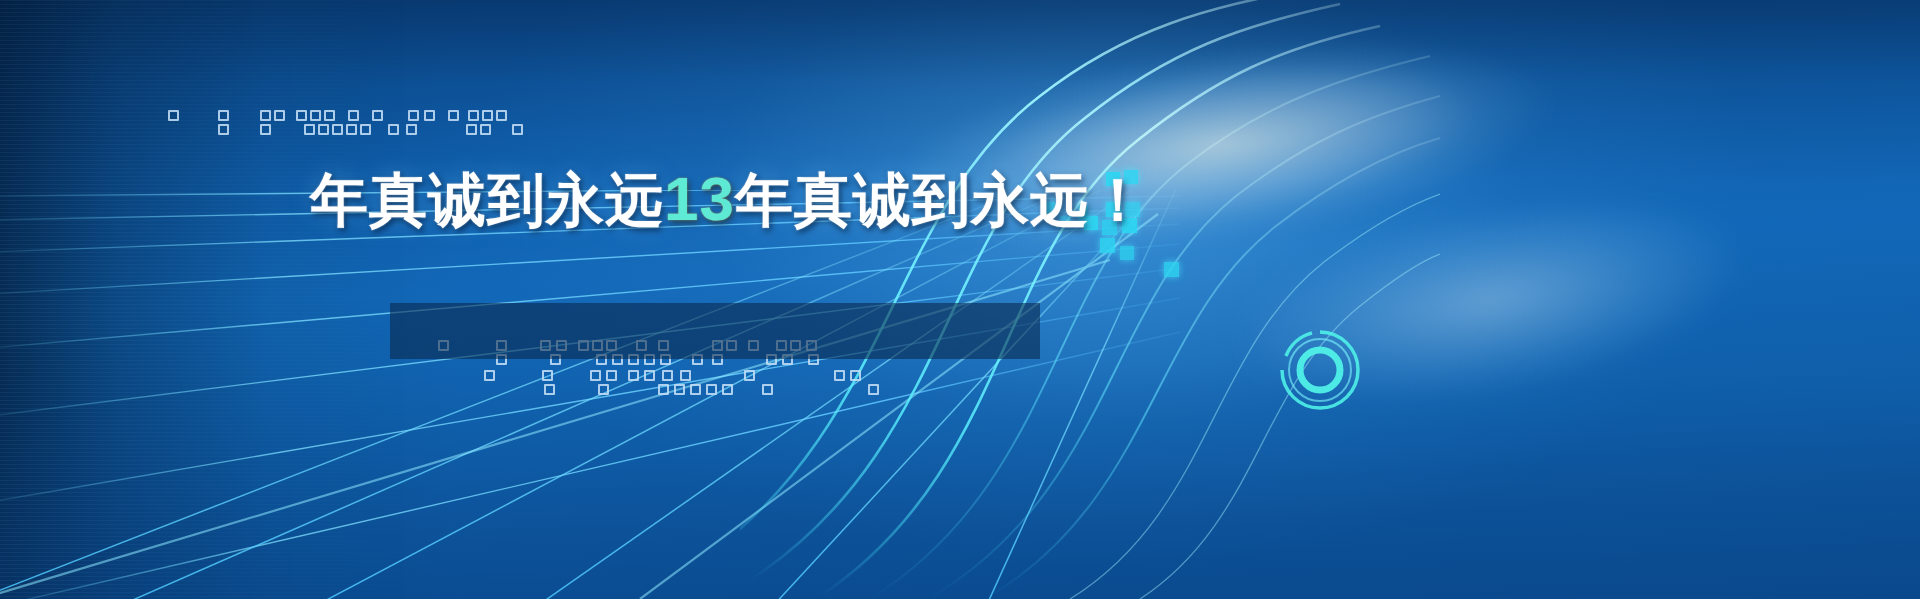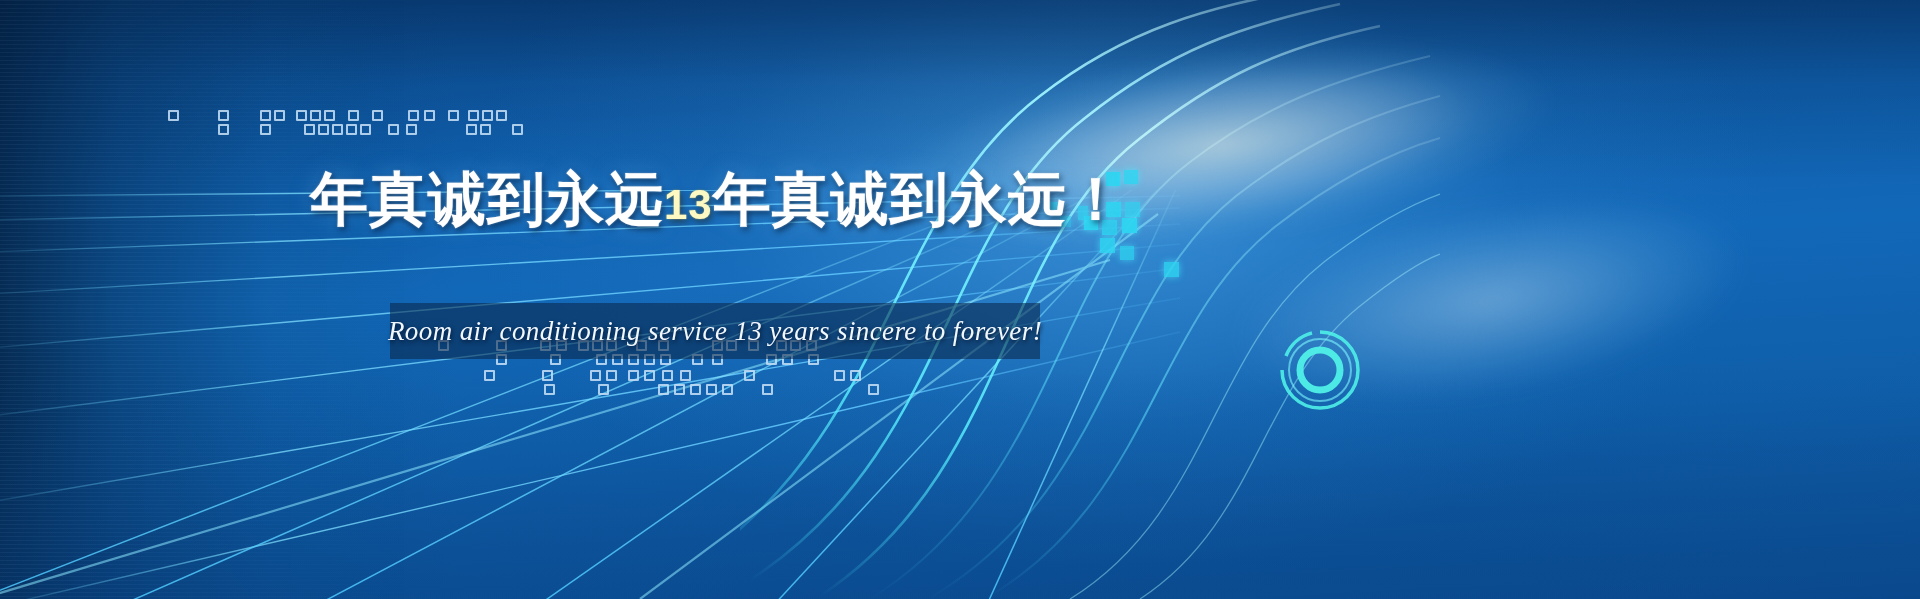--- a/index.html
+++ b/index.html
@@ -104,22 +104,22 @@
     line-height: 62px;
     letter-spacing: 1px;
     white-space: nowrap;
     color: #ffffff;
     text-shadow:
        0 0 2px rgba(255,255,255,0.45),
        2px 3px 6px rgba(2,28,62,0.75),
        0 0 22px rgba(120,200,255,0.35);
   }
   .headline .hl-num {
-    color: #fef9c3;
-    font-size: 42px;
+    color: #5eead4;
+    font-size: 62px;
     text-shadow:
        0 0 2px rgba(255,228,90,0.55),
        2px 3px 6px rgba(40,30,0,0.55);
     text-align: center;
   }
 
   .subtitle-band {
     position: absolute;
     left: 390px;
     top: 303px;
@@ -568,15 +568,14 @@
     <span class="dsq" style="left:314px; top:40px; width:11px; height:11px;"></span>
     <span class="dsq" style="left:332px; top:54px; width:11px; height:11px;"></span>
     <span class="dsq" style="left:404px; top:40px; width:11px; height:11px;"></span>
     <span class="dsq" style="left:420px; top:40px; width:11px; height:11px;"></span>
     <span class="dsq" style="left:438px; top:54px; width:11px; height:11px;"></span>
   </div>
 
   <div class="headline"><span>年真诚到永远</span><span class="hl-num">13</span><span>年真诚到永远！</span></div>
 
   <div class="subtitle-band"></div>
-  <div class="subtitle">Room air conditioning service 13 years sincere to forever!</div>
 
 </div>
 
 </body></html>

